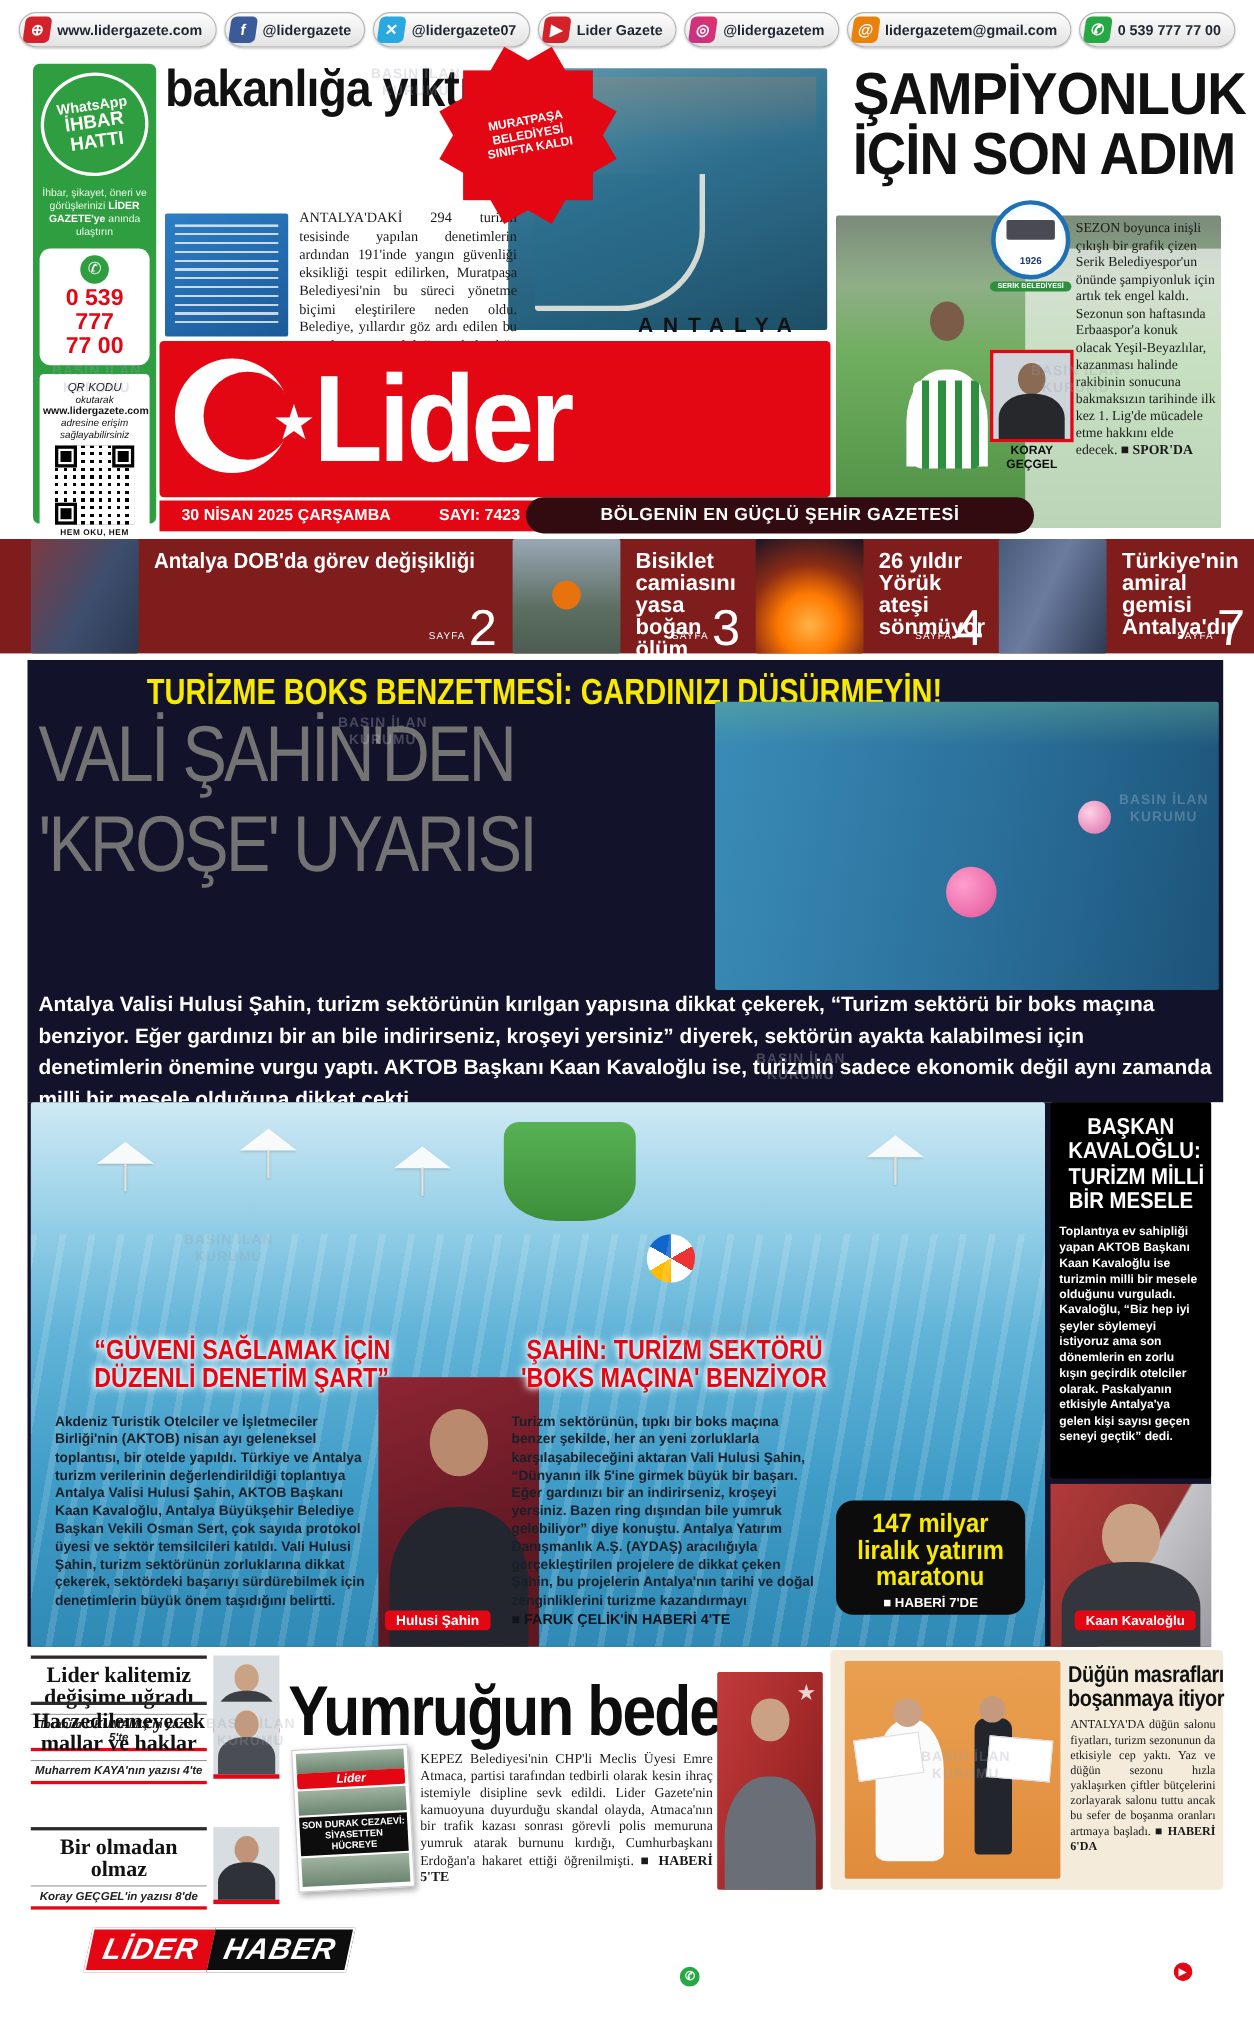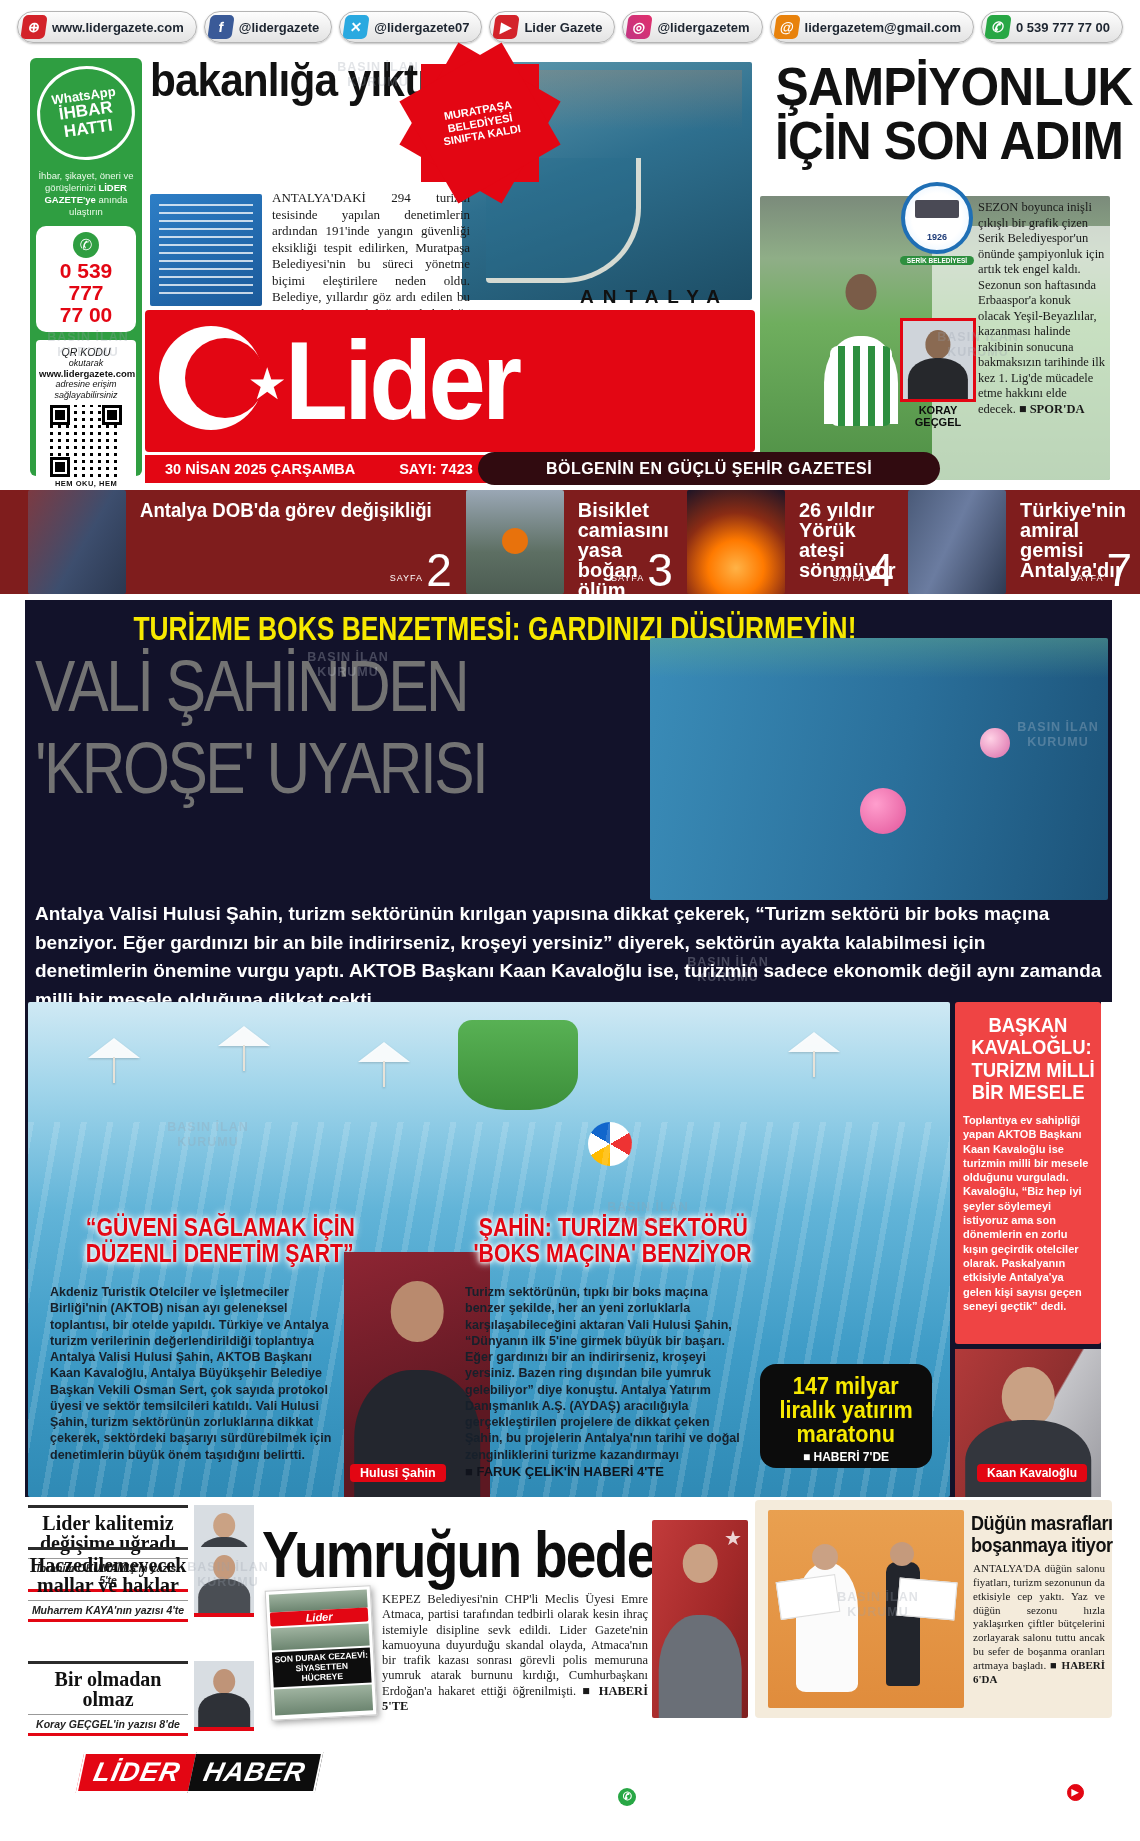--- a/index.html
+++ b/index.html
@@ -74,21 +74,21 @@
   .mainblock{background:#12122a;}
   .kicker{color:#f7e900;font-weight:900;font-size:33px;letter-spacing:0;}
   .mainhl{color:#737373;font-weight:400;font-size:72px;letter-spacing:-3px;line-height:.95;}
   .lead{color:#fff;font-weight:bold;font-size:19px;line-height:1.5;}
   .subhl{color:#e30613;font-weight:900;font-size:25px;line-height:1.05;text-align:center;text-shadow:0 0 4px #fff,0 0 7px #fff,0 0 10px rgba(255,255,255,.9);}
   .subbody{font-weight:600;color:#17202b;font-size:12.5px;line-height:1.3;}
   .subref{font-weight:800;color:#10131c;font-size:13px;}
   .investbox{background:#0c0c0c;border-radius:16px;text-align:center;padding-top:10px;box-sizing:border-box;}
   .investln{color:#f7e900;font-weight:900;font-size:24px;line-height:1.0;}
   .investref{color:#fff;font-weight:bold;font-size:12px;margin-top:4px;}
-  .sidebar{background:#ef4444;color:#fff;border-radius:3px;padding:12px 8px;box-sizing:border-box;text-align:center;}
+  .sidebar{background:#000000;color:#fff;border-radius:3px;padding:12px 8px;box-sizing:border-box;text-align:center;}
   .sidebarhl{font-weight:900;font-size:21px;line-height:1.06;}
   .sidebarbody{text-align:left;font-weight:600;font-size:11px;line-height:1.3;margin-top:10px;}
   
   .colcard{position:absolute;width:226px;}
   .coltitle{font-family:"Liberation Serif",serif;font-weight:bold;font-size:20px;line-height:1.02;text-align:center;color:#111;border-top:3px solid #2b2b2b;padding-top:5px;width:160px;}
   .colby{font-style:italic;font-weight:bold;font-size:10.5px;color:#222;border-top:1px solid #999;border-bottom:3px solid #e30613;text-align:center;width:160px;margin-top:4px;padding:3px 0;}
   .colphoto{position:absolute;right:0;top:0;width:60px;height:66px;background:#d8dde2;border-bottom:4px solid #e30613;}
   
   .pkick{color:#e30613;font-weight:900;font-size:20px;}
   .punchhl{color:#0d0d0d;font-weight:900;font-size:64px;letter-spacing:-2px;}

